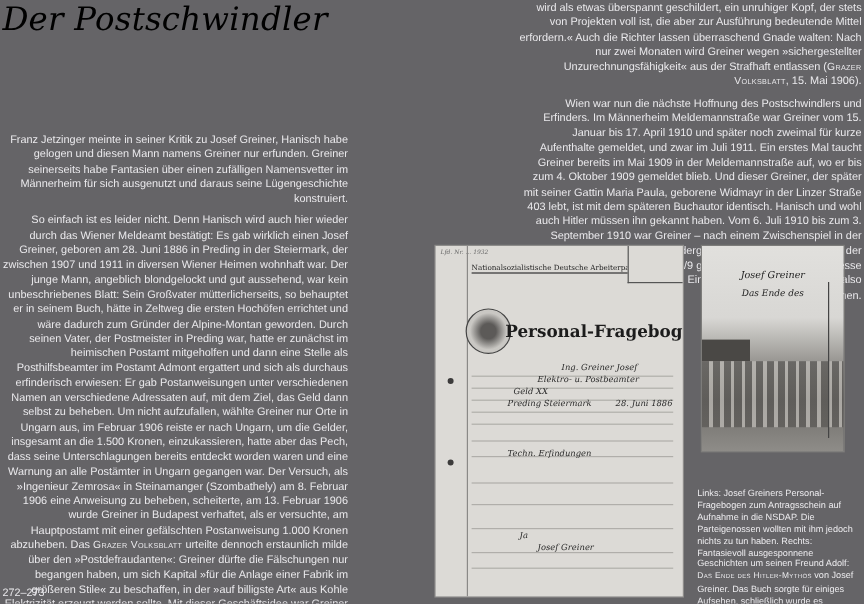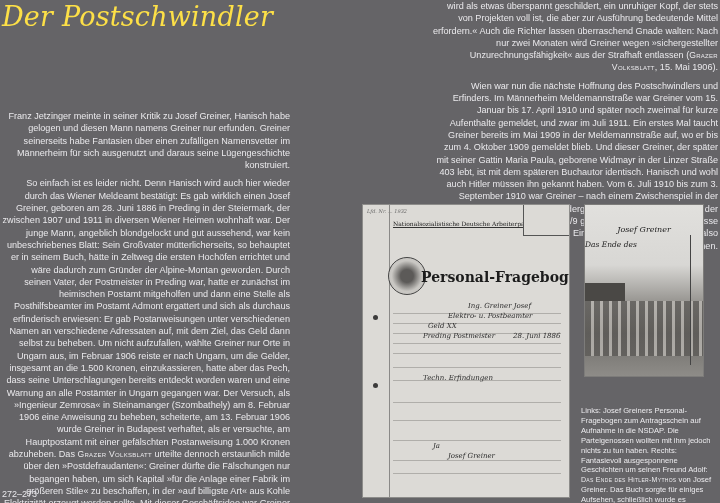--- a/index.html
+++ b/index.html
@@ -8,21 +8,21 @@
       background: #656467;
       color: #ecebee;
       font-family: "Liberation Sans", "DejaVu Sans", sans-serif;
       position: relative;
     }
     .title {
       position: absolute; left: 2px; top: 0px;
       font-family: "DejaVu Serif", "Liberation Serif", serif;
       font-style: italic; font-weight: normal;
       font-size: 27px; line-height: 34px;
-      color: #fde047; margin: 0; letter-spacing: 0.2px;
+      color: #000000; margin: 0; letter-spacing: 0.2px;
     }
     .title span { display: block; }
     .col {
       position: absolute; font-size: 9.1px; line-height: 12.3px;
       color: #eae9ec;
     }
     .col p { margin: 0 0 6px 0; text-align: right; }
     .col-left { left: 2px; top: 110px; width: 288px; }
     .col-right { left: 432px; top: 0px; width: 286px; }
     .sc { font-variant: small-caps; font-size: 8.6px; letter-spacing: 0.3px; }
@@ -63,21 +63,21 @@
     }
     .doc .handnote { position:absolute; left:4px; top:3px; font-size:5px; color:#666; font-style:italic; font-family:"DejaVu Serif", serif;}
     
     .book {
       position: absolute; left: 585px; top: 205px; width: 118px; height: 171px;
       background: linear-gradient(#e1e0dd 0%, #d8d7d4 35%, #9c9a96 55%, #6f6d69 75%, #8e8c88 100%);
       box-shadow: 0 0 0 1px #7d7c7a;
       overflow: hidden;
     }
     .book .author { position:absolute; left:0; right:0; top:20px; text-align:center; font-family:"DejaVu Serif", serif; font-style:italic; font-size:8px; color:#222; }
-    .book .sub { position:absolute; left:0; right:0; top:35px; font-family:"DejaVu Serif", serif; font-style:italic; font-size:7.5px; color:#222; }
+    .book .sub { position:absolute; left:0; right:0; top:35px; text-align:center; font-family:"DejaVu Serif", serif; font-style:italic; font-size:7.5px; color:#222; }
     .book .main { position:absolute; left:0; right:0; top:47px; text-align:center; font-family:"DejaVu Serif", serif; font-style:italic; font-size:11px; color:#111; }
     .book .bldg { position:absolute; left:0; bottom:20px; width:118px; height:55px;
       background: repeating-linear-gradient(90deg, #5a5855 0 6px, #bdbab5 6px 9px); opacity:0.75; }
     .book .roof { position:absolute; left:0; bottom:75px; width:40px; height:18px; background:#4a4845; }
     .book .pole { position:absolute; right:12px; top:30px; width:1px; height:130px; background:#444; }
     .caption {
       position: absolute; left: 581px; top: 406px; width: 138px;
       font-size: 7.6px; line-height: 9.9px; color: #ecebee;
     }
     .caption .sc { font-size: 7px; }
@@ -116,21 +116,21 @@
   <div class="row" style="top:162px"></div>
   <div class="row" style="top:175px"></div>
   <div class="row" style="top:197px"></div>
   <div class="row" style="top:215px"></div>
   <div class="row" style="top:235px"></div>
   <div class="row" style="top:255px"></div>
   <div class="row" style="top:268px"></div>
   <div class="ink" style="left:105px;top:97px">Ing. Greiner Josef</div>
   <div class="ink" style="left:85px;top:107px">Elektro- u. Postbeamter</div>
   <div class="ink" style="left:65px;top:117px">Geld XX</div>
-  <div class="ink" style="left:60px;top:127px">Preding Postmeister</div>
+  <div class="ink" style="left:60px;top:127px">Preding Steiermark</div>
   <div class="ink" style="left:150px;top:127px">28. Juni 1886</div>
   <div class="ink" style="left:60px;top:169px">Techn. Erfindungen</div>
   <div class="ink" style="left:85px;top:247px">Josef Greiner</div>
   <div class="ink" style="left:70px;top:237px">Ja</div>
 </div>
 
 <div class="book">
   <div class="author">Josef Greiner</div>
   <div class="sub">Das Ende des</div>
   <div class="roof"></div>

